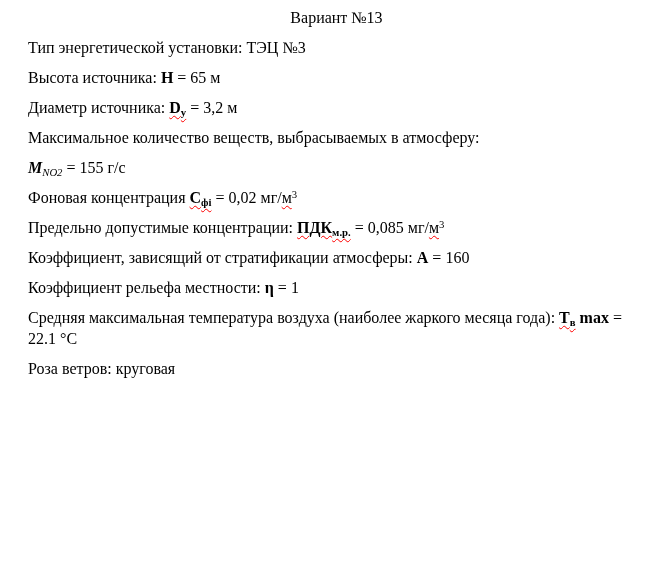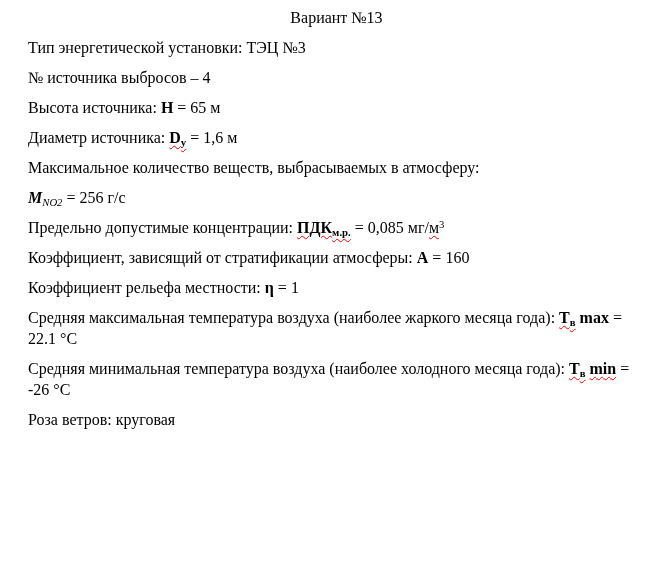--- a/index.html
+++ b/index.html
@@ -54,25 +54,24 @@
     text-underline-offset: 2px;
   }
 </style>
 </head>
 <body>
 
 <div class="doc">
   <div class="title">Вариант №13</div>
   <div>
       <p class="para"><span class="run">Тип энергетической установки: ТЭЦ №3</span></p>
-      <p class="para"><span class="run">№ источника выбросов – 4</span></p>
       <p class="para"><span class="run">Высота источника: </span><span class="run b">H</span><span class="run"> = 65 м</span></p>
-      <p class="para"><span class="run">Диаметр источника: </span><span class="run b sq">D</span><span class="run b sub sq">у</span><span class="run"> = 1,6 м</span></p>
+      <p class="para"><span class="run">Диаметр источника: </span><span class="run b sq">D</span><span class="run b sub sq">у</span><span class="run"> = 3,2 м</span></p>
       <p class="para"><span class="run">Максимальное количество веществ, выбрасываемых в атмосферу:</span></p>
-      <p class="para"><span class="run b i">M</span><span class="run i sub">NO2</span><span class="run"> = 256 г/с</span></p>
+      <p class="para"><span class="run b i">M</span><span class="run i sub">NO2</span><span class="run"> = 155 г/с</span></p>
+      <p class="para"><span class="run">Фоновая концентрация </span><span class="run b sq">С</span><span class="run b sub sq">фi</span><span class="run"> = 0,02 мг/</span><span class="run sq">м</span><span class="run sup">3</span></p>
       <p class="para"><span class="run">Предельно допустимые концентрации: </span><span class="run b sq">ПДК</span><span class="run b sub sq">м.р.</span><span class="run"> = 0,085 мг/</span><span class="run sq">м</span><span class="run sup">3</span></p>
       <p class="para"><span class="run">Коэффициент, зависящий от стратификации атмосферы: </span><span class="run b">A</span><span class="run"> = 160</span></p>
       <p class="para"><span class="run">Коэффициент рельефа местности: </span><span class="run b">η</span><span class="run"> = 1</span></p>
       <p class="para"><span class="run">Средняя максимальная температура воздуха (наиболее жаркого месяца года): </span><span class="run b sq">Т</span><span class="run b sub sq">в</span><span class="run"> </span><span class="run b">max</span><span class="run"> = 22.1 °C</span></p>
-      <p class="para"><span class="run">Средняя минимальная температура воздуха (наиболее холодного месяца года): </span><span class="run b sq">Т</span><span class="run b sub sq">в</span><span class="run"> </span><span class="run b sq">min</span><span class="run"> = -26 °C</span></p>
       <p class="para"><span class="run">Роза ветров: круговая</span></p>
     </div>
 </div>
 
 </body></html>

